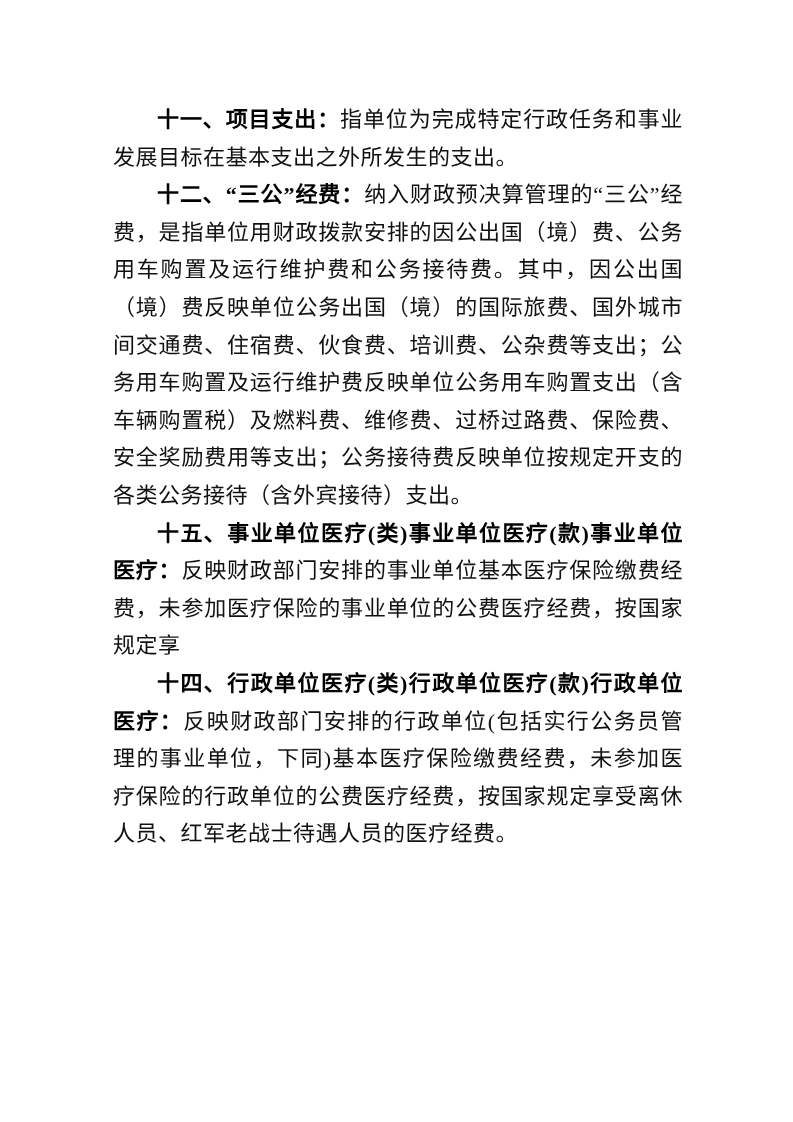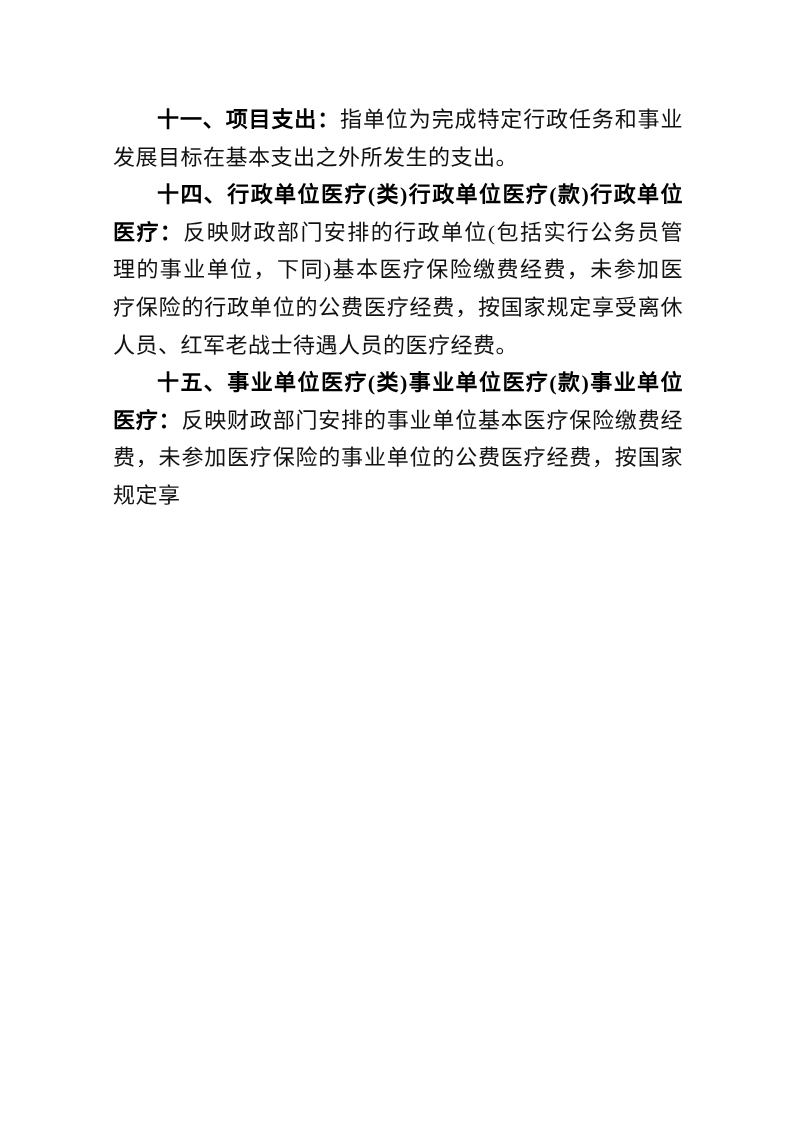--- a/index.html
+++ b/index.html
@@ -36,16 +36,17 @@
   .para .para-body {
     font-weight: normal;
   }
 </style>
 </head>
 <body>
 
 <div class="page">
   <div class="doc-content">
       <p class="para"><strong class="para-heading">十一、项目支出：</strong><span class="para-body">指单位为完成特定行政任务和事业发展目标在基本支出之外所发生的支出。</span></p>
+      <p class="para"><strong class="para-heading">十二、“三公”经费：</strong><span class="para-body">纳入财政预决算管理的“三公”经费，是指单位用财政拨款安排的因公出国（境）费、公务用车购置及运行维护费和公务接待费。其中，因公出国（境）费反映单位公务出国（境）的国际旅费、国外城市间交通费、住宿费、伙食费、培训费、公杂费等支出；公务用车购置及运行维护费反映单位公务用车购置支出（含车辆购置税）及燃料费、维修费、过桥过路费、保险费、安全奖励费用等支出；公务接待费反映单位按规定开支的各类公务接待（含外宾接待）支出。</span></p>
+      <p class="para"><strong class="para-heading">十五、事业单位医疗(类)事业单位医疗(款)事业单位医疗：</strong><span class="para-body">反映财政部门安排的事业单位基本医疗保险缴费经费，未参加医疗保险的事业单位的公费医疗经费，按国家规定享</span></p>
       <p class="para"><strong class="para-heading">十四、行政单位医疗(类)行政单位医疗(款)行政单位医疗：</strong><span class="para-body">反映财政部门安排的行政单位(包括实行公务员管理的事业单位，下同)基本医疗保险缴费经费，未参加医疗保险的行政单位的公费医疗经费，按国家规定享受离休人员、红军老战士待遇人员的医疗经费。</span></p>
-      <p class="para"><strong class="para-heading">十五、事业单位医疗(类)事业单位医疗(款)事业单位医疗：</strong><span class="para-body">反映财政部门安排的事业单位基本医疗保险缴费经费，未参加医疗保险的事业单位的公费医疗经费，按国家规定享</span></p>
     </div>
 </div>
 
 </body></html>

